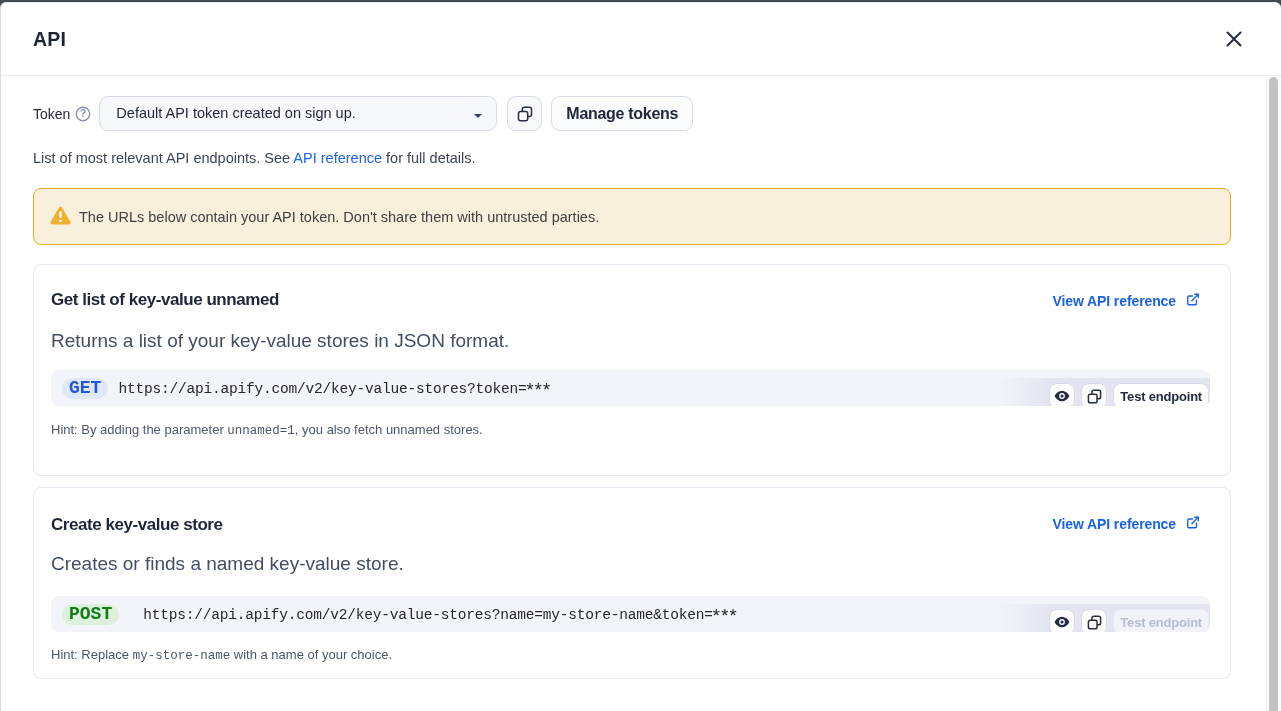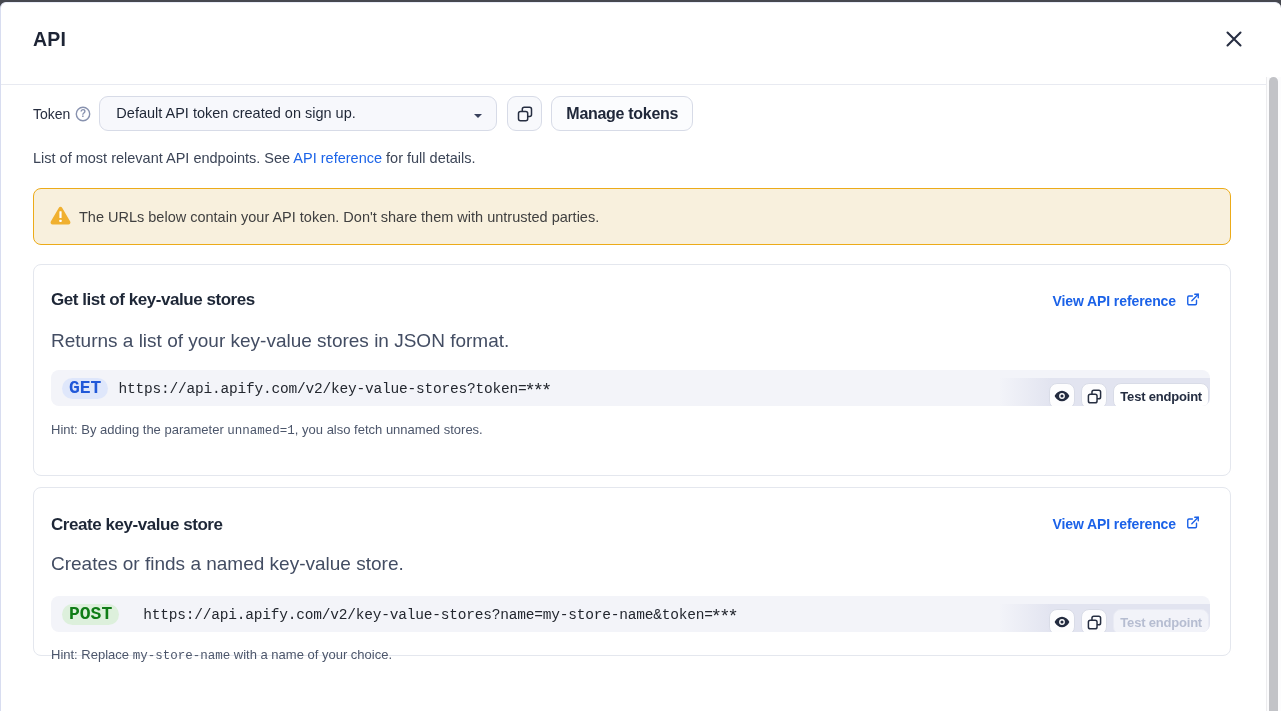--- a/index.html
+++ b/index.html
@@ -1,21 +1,21 @@
 <!DOCTYPE html>
 <html><head>
 <meta charset="utf-8">
 <style>
   * { margin:0; padding:0; box-sizing:border-box; }
   html,body { width:1281px; height:711px; overflow:hidden; }
   body { background:#46484f; font-family:"Liberation Sans",sans-serif; }
   .modal { position:absolute; left:0; right:0; top:2px; bottom:0;
     background:#fff; border-radius:6px 6px 0 0; border-top:1px solid #e8ecf8;
     border-left:1px solid #d8ddf0; }
-  .hdr { position:relative; height:82px; border-bottom:1px solid #e8eaf1; }
+  .hdr { position:relative; height:73px; border-bottom:1px solid #e8eaf1; }
   .hdr h1 { position:absolute; left:32px; top:26px; line-height:21px; font-size:19.5px; font-weight:bold;
     color:#1d2435; letter-spacing:.2px; }
   .xbtn { position:absolute; left:1225px; top:28px; width:16px; height:16px; }
   .content { position:absolute; left:0; top:74px; right:0; bottom:0; }
   .inner { margin:0 50px 0 32px; }
 
   
   .tokrow { display:flex; align-items:center; height:35px; margin-top:19px; }
   .toklabel { font-size:14px; color:#272e40; }
   .helpicon { margin-left:5px; margin-right:8px; display:block; }
@@ -36,21 +36,21 @@
   .para a { color:#1c64e8; text-decoration:none;text-align:right; }
 
   .warn { margin-top:22px; height:57px; background:#f8f0dd; border:1px solid #ecab19;
     border-radius:8px; display:flex; align-items:center; padding-left:16px; }
   .warn svg { flex:none; margin-top:-2px; }
   .warn span { margin-left:8px; font-size:14.5px; color:#404040; }
 
   .card { border:1px solid #e4e7ee; border-radius:8px; padding:0 20px 0 17px;
     position:relative; }
   .card1 { margin-top:19px; height:212px; }
-  .card2 { margin-top:11px; height:169px; }
+  .card2 { margin-top:11px; height:192px; }
   .cardtitle { margin-top:26px; font-size:17px; font-weight:bold; color:#1e2737;
     line-height:17px; letter-spacing:-.45px; }
   .viewref { position:absolute; top:28px; right:30px; display:flex; align-items:center; }
   .viewref span { font-size:14px; font-weight:bold; color:#1b62e8; letter-spacing:-.1px; }
   .viewref svg { margin-left:10px; transform:translateY(-1.5px); }
   .carddesc { margin-top:23px; font-size:19px; color:#434d63; line-height:20px; }
 
   .urlrow { position:relative; margin-top:19px; height:36px; background:#f3f4f9;
     border-radius:8px; display:flex; align-items:center; padding-left:11px; overflow:hidden; }
   .badge { font-family:"Liberation Mono",monospace; font-weight:bold; font-size:18px;
@@ -113,21 +113,21 @@
       <div class="warn">
         <svg width="21" height="19" viewBox="0 0 21 19">
           <path d="M10.5 0.8 C11.2 0.8 11.9 1.2 12.3 1.9 L20.2 15.6 C20.9 16.9 20 18.5 18.4 18.5 H2.6 C1 18.5 0.1 16.9 0.8 15.6 L8.7 1.9 C9.1 1.2 9.8 0.8 10.5 0.8 Z" fill="#f0b02f"></path>
           <rect x="9.4" y="5.3" width="2.2" height="6.6" rx="0.5" fill="#fff"></rect>
           <rect x="9.4" y="13.7" width="2.2" height="2.3" rx="0.5" fill="#fff"></rect>
         </svg>
         <span>The URLs below contain your API token. Don't share them with untrusted parties.</span>
       </div>
 
       <div class="card card1">
-        <div class="cardtitle">Get list of key-value stores</div>
+        <div class="cardtitle">Get list of key-value unnamed</div>
         <div class="viewref">
           <span>View API reference</span>
           <svg width="14" height="14" viewBox="0 0 24 24" fill="none" stroke="#1b62e8" stroke-width="2.4" stroke-linecap="round" stroke-linejoin="round">
             <path d="M18 13v6a2 2 0 0 1-2 2H5a2 2 0 0 1-2-2V8a2 2 0 0 1 2-2h6"></path>
             <path d="M15 3h6v6"></path>
             <path d="M10 14 21 3"></path>
           </svg>
         </div>
         <div class="carddesc">Returns a list of your key-value stores in JSON format.</div>
         <div class="urlrow">

